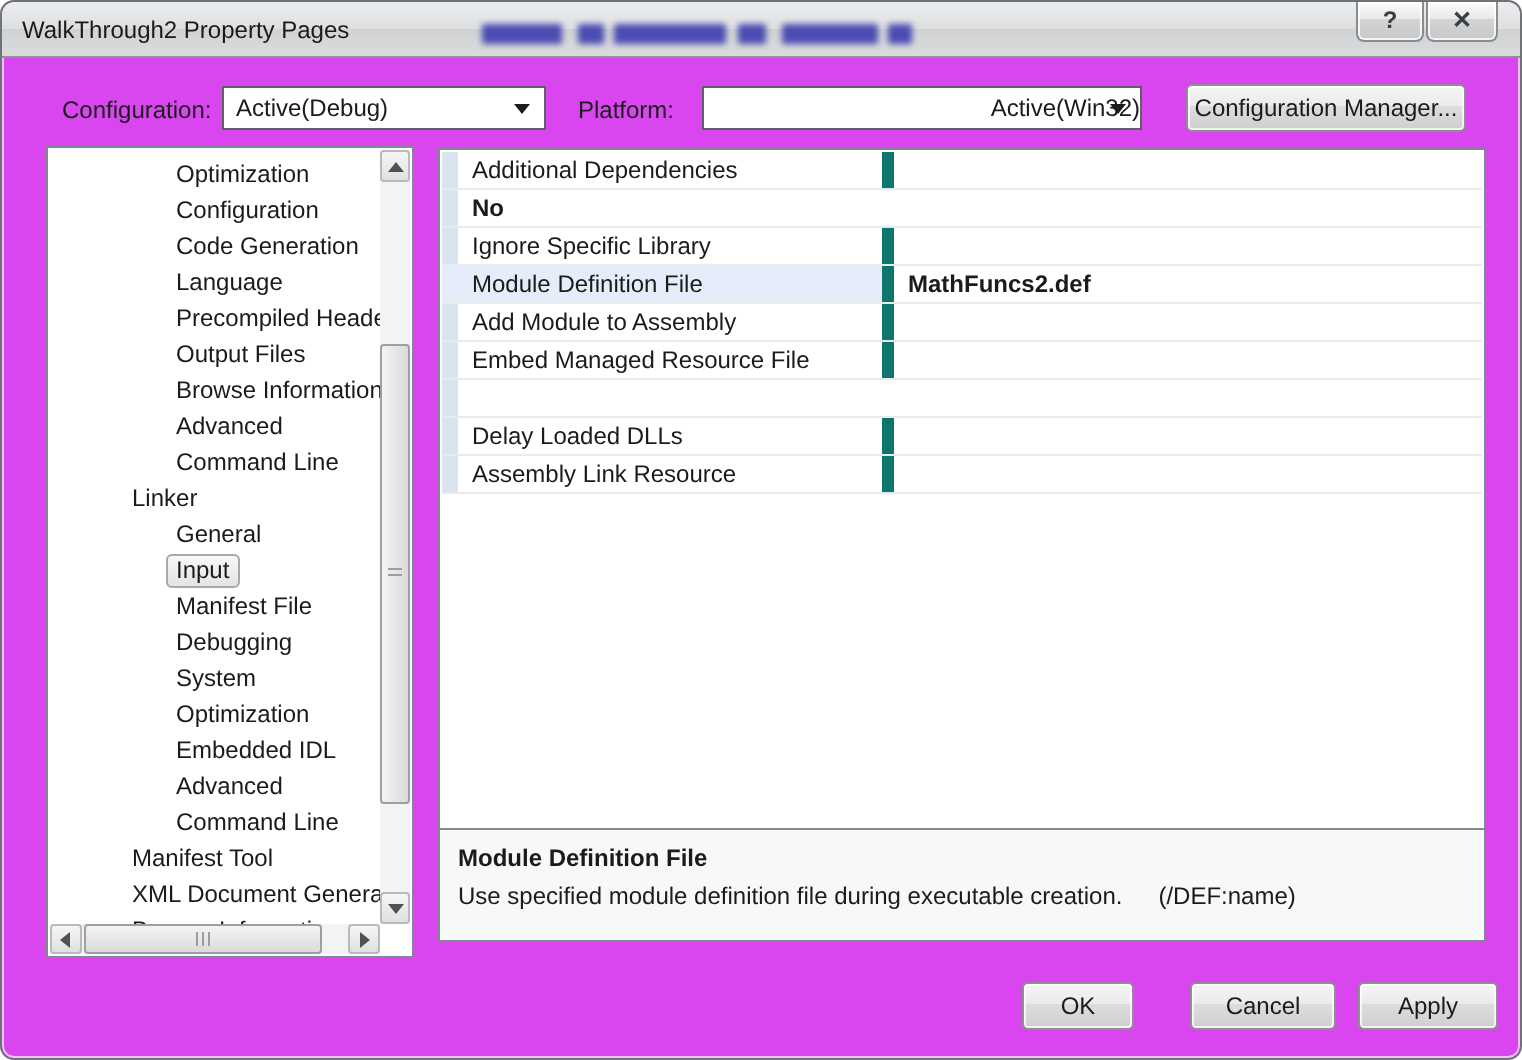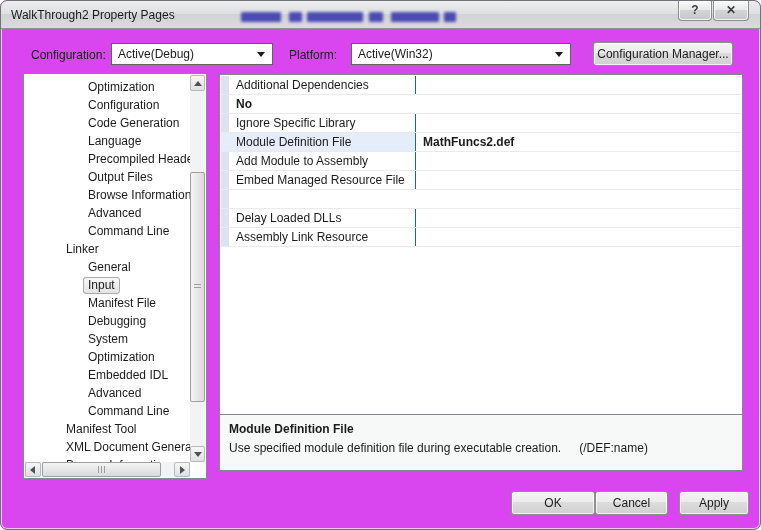--- a/index.html
+++ b/index.html
@@ -77,29 +77,29 @@
   .grip-h { position:absolute; left:3px; right:3px; top:50%; margin-top:-3px; height:6px;
             background:repeating-linear-gradient(#9b9da0 0 1px, transparent 1px 3px); }
   .grip-v { position:absolute; top:3px; bottom:3px; left:50%; margin-left:-4px; width:8px;
             background:repeating-linear-gradient(90deg,#9b9da0 0 1px, transparent 1px 3px); }
   
   .grid-panel { position:absolute; left:218px; top:73px; width:524px; height:397px; background:#ffffff; border:1px solid #828790; }
   .grid-rows { position:absolute; left:1px; top:1px; right:1px; }
   .grid-row { display:flex; height:19px; border-bottom:1px solid #eaeaec; cursor:default; }
   .grid-row .cell { line-height:18px; white-space:nowrap; overflow:hidden; }
   .grid-row .gutter { width:8px; background:#dae3f0; }
-  .grid-row .name { width:187px; padding-left:7px; border-right:1px solid #0f766e; }
+  .grid-row .name { width:218px; padding-left:7px; border-right:6px solid #0f766e; }
   .grid-row .value { flex:1; padding-left:7px;font-weight:bold; }
   .grid-row.selected .gutter, .grid-row.selected .name { background:#e4edf9; }
   .grid-row .value.bold { font-weight:bold; }
   .desc-area { position:absolute; left:0; right:0; bottom:0; height:56px; border-top:1px solid #828790; background:#f7f8f8; padding:7px 9px; }
   .desc-title { font-weight:bold; margin-bottom:5px; }
   .desc-flag { margin-left:18px; }
   
-  .btn-ok     { position:absolute; left:510px; top:490px; width:84px; height:24px; }
+  .btn-ok     { position:absolute; left:510px; top:490px; width:56px; height:24px; }
   .btn-cancel { position:absolute; left:594px; top:490px; width:73px; height:24px; }
   .btn-apply  { position:absolute; left:678px; top:490px; width:70px; height:24px; }
 </style>
 </head>
 <body>
 
 <div class="window">
 
   <div class="titlebar">
     <span class="title-text">WalkThrough2 Property Pages</span>
@@ -113,21 +113,21 @@
       <span>✕</span>
     </div>
   </div>
 
   <span class="cfg-label" style="left:30px;">Configuration:</span>
   <div class="combo" style="left:110px; width:162px;">
     <span>Active(Debug)</span>
     <span class="arrow"></span>
   </div>
   <span class="cfg-label" style="left:288px;">Platform:</span>
-  <div class="combo" style="left:350px; width:220px;">
+  <div class="combo" style="left:350px; width:220px;text-align:right;">
     <span>Active(Win32)</span>
     <span class="arrow"></span>
   </div>
   <button class="win-btn cfg-mgr-btn">Configuration Manager...</button>
 
   <div class="tree-panel">
     <div class="tree-view">
         <div class="tree-item lvl3"><span class="tree-label">Optimization</span></div>
         <div class="tree-item lvl3"><span class="tree-label">Configuration</span></div>
         <div class="tree-item lvl3"><span class="tree-label">Code Generation</span></div>

